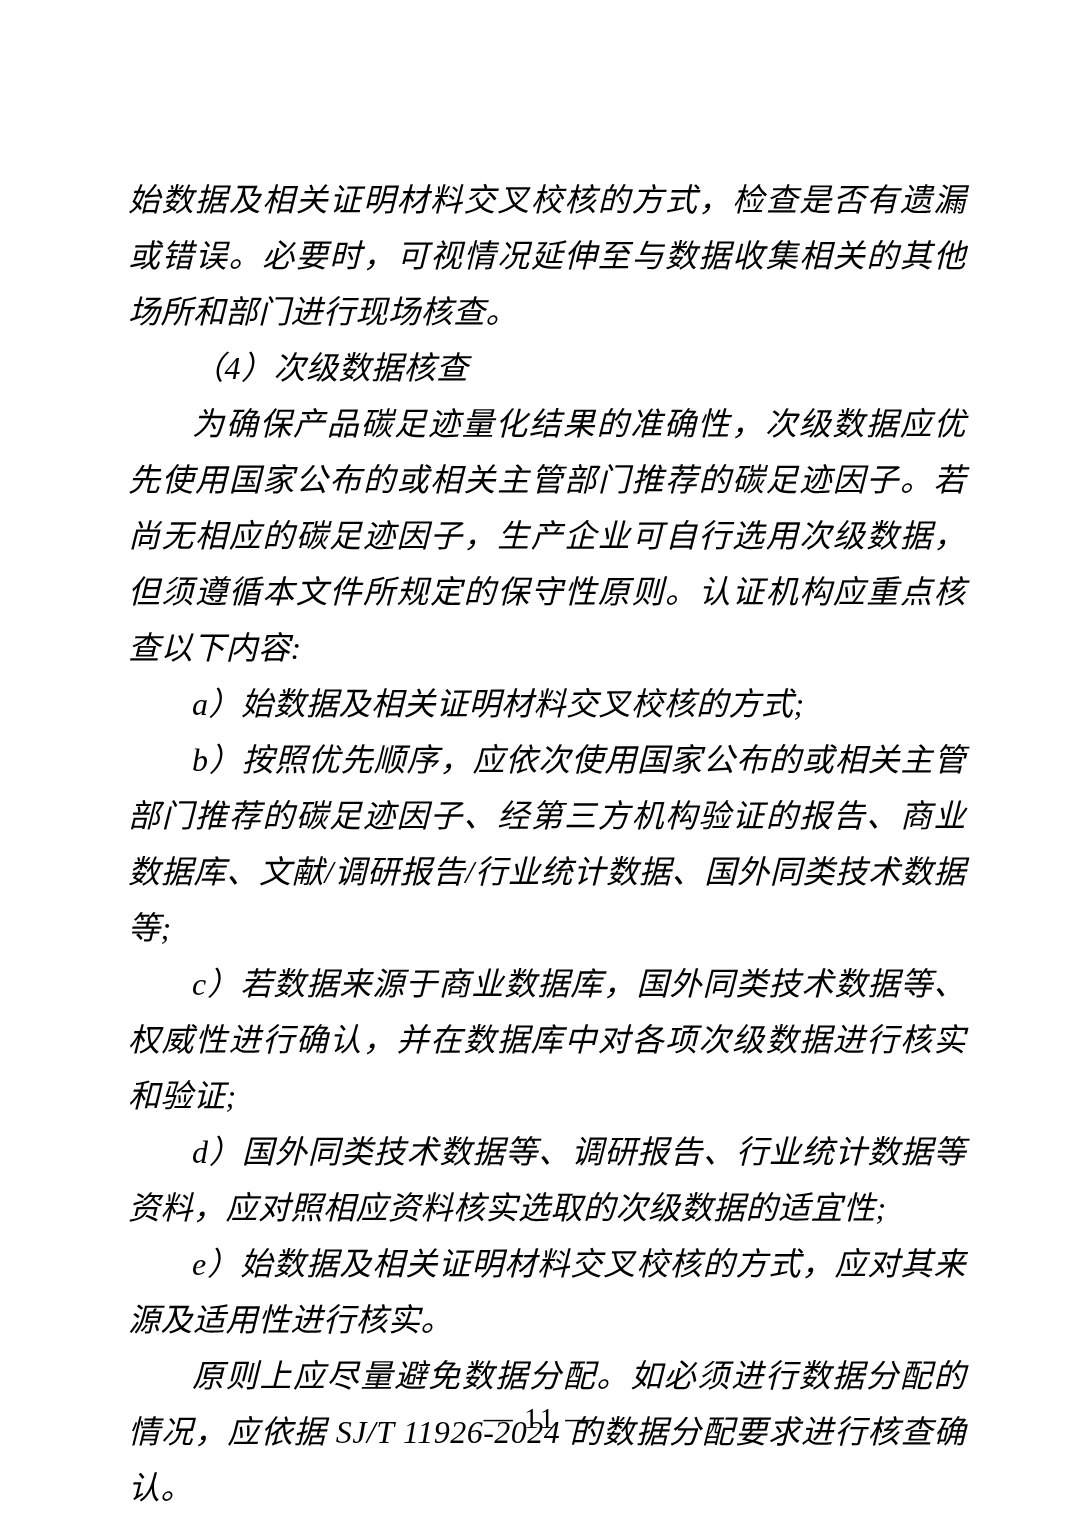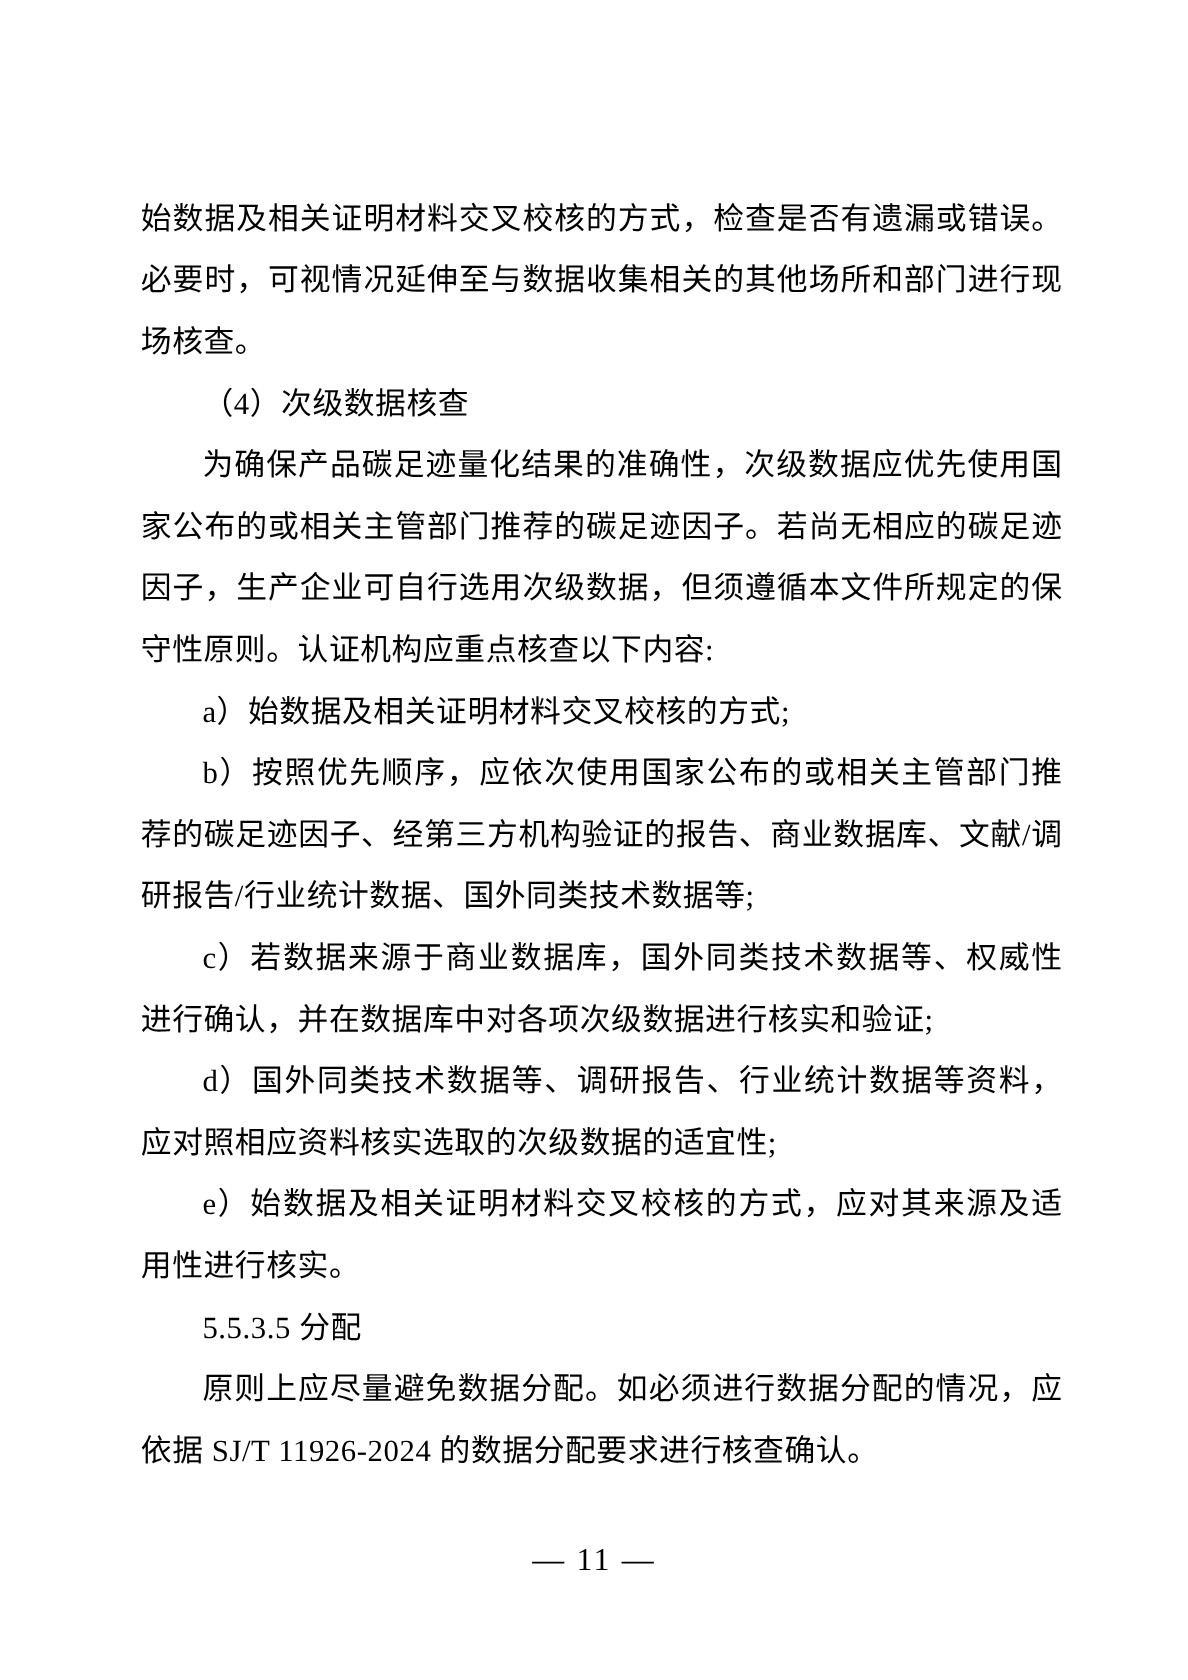--- a/index.html
+++ b/index.html
@@ -14,25 +14,26 @@
     background: #ffffff;
     overflow: hidden;
     font-family: "Liberation Serif", "DejaVu Serif", serif;
     color: #000000;
   }
   .content {
     position: absolute;
     left: 128px;
     top: 172px;
     width: 838px;
-    font-size: 28px;
+    font-size: 32px;
     line-height: 56px;
     text-align: justify;
     text-justify: inter-character;
     letter-spacing: 0.5px;
+    font-style: italic;
   }
   .content p {
     margin: 0;
     padding: 0;
     text-indent: 2em;
   }
   .content p.continuation {
     text-indent: 0;
   }
   .footer {
@@ -53,18 +54,17 @@
 <div class="page">
   <div class="content">
     <p class="continuation">始数据及相关证明材料交叉校核的方式，检查是否有遗漏或错误。必要时，可视情况延伸至与数据收集相关的其他场所和部门进行现场核查。</p>
     <p>（4）次级数据核查</p>
     <p>为确保产品碳足迹量化结果的准确性，次级数据应优先使用国家公布的或相关主管部门推荐的碳足迹因子。若尚无相应的碳足迹因子，生产企业可自行选用次级数据，但须遵循本文件所规定的保守性原则。认证机构应重点核查以下内容:</p>
     <p>a）始数据及相关证明材料交叉校核的方式;</p>
     <p>b）按照优先顺序，应依次使用国家公布的或相关主管部门推荐的碳足迹因子、经第三方机构验证的报告、商业数据库、文献/调研报告/行业统计数据、国外同类技术数据等;</p>
     <p>c）若数据来源于商业数据库，国外同类技术数据等、权威性进行确认，并在数据库中对各项次级数据进行核实和验证;</p>
     <p>d）国外同类技术数据等、调研报告、行业统计数据等资料，应对照相应资料核实选取的次级数据的适宜性;</p>
     <p>e）始数据及相关证明材料交叉校核的方式，应对其来源及适用性进行核实。</p>
-    <p>5.5.3.5 分配</p>
     <p>原则上应尽量避免数据分配。如必须进行数据分配的情况，应依据 SJ/T 11926-2024 的数据分配要求进行核查确认。</p>
   </div>
 
   <div class="footer">— 11 —</div>
 </div>
 
 </body></html>

